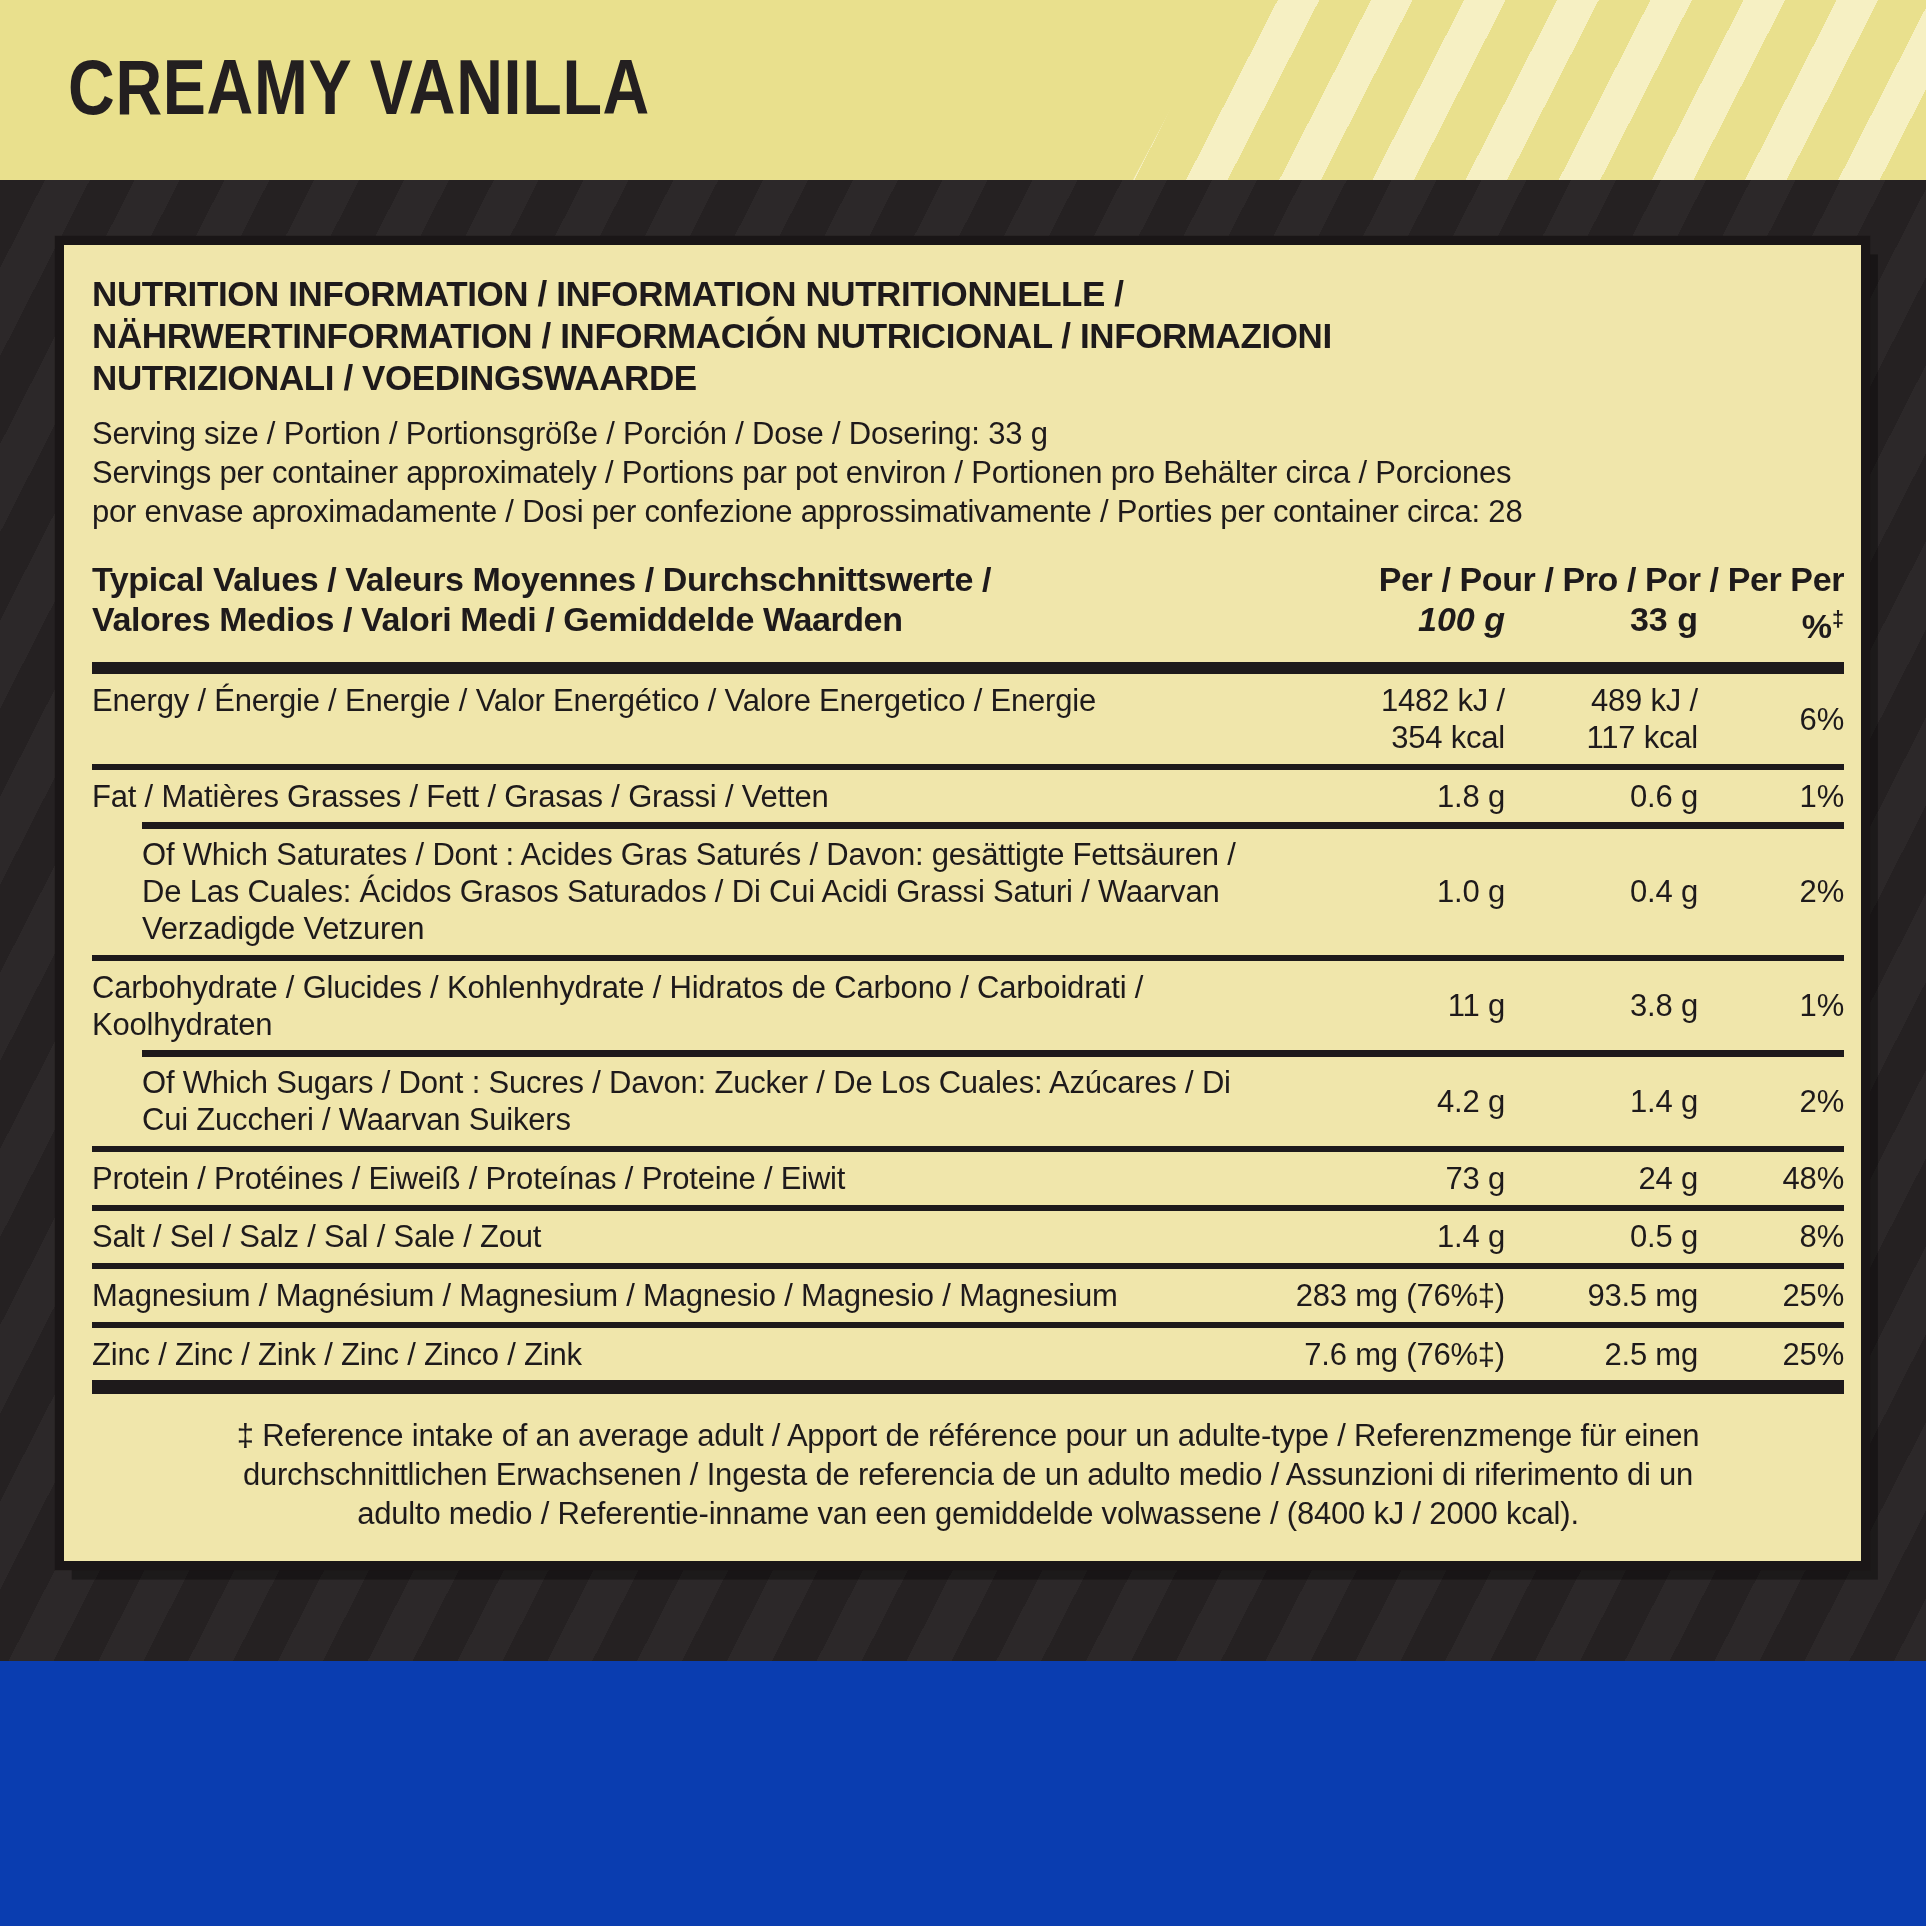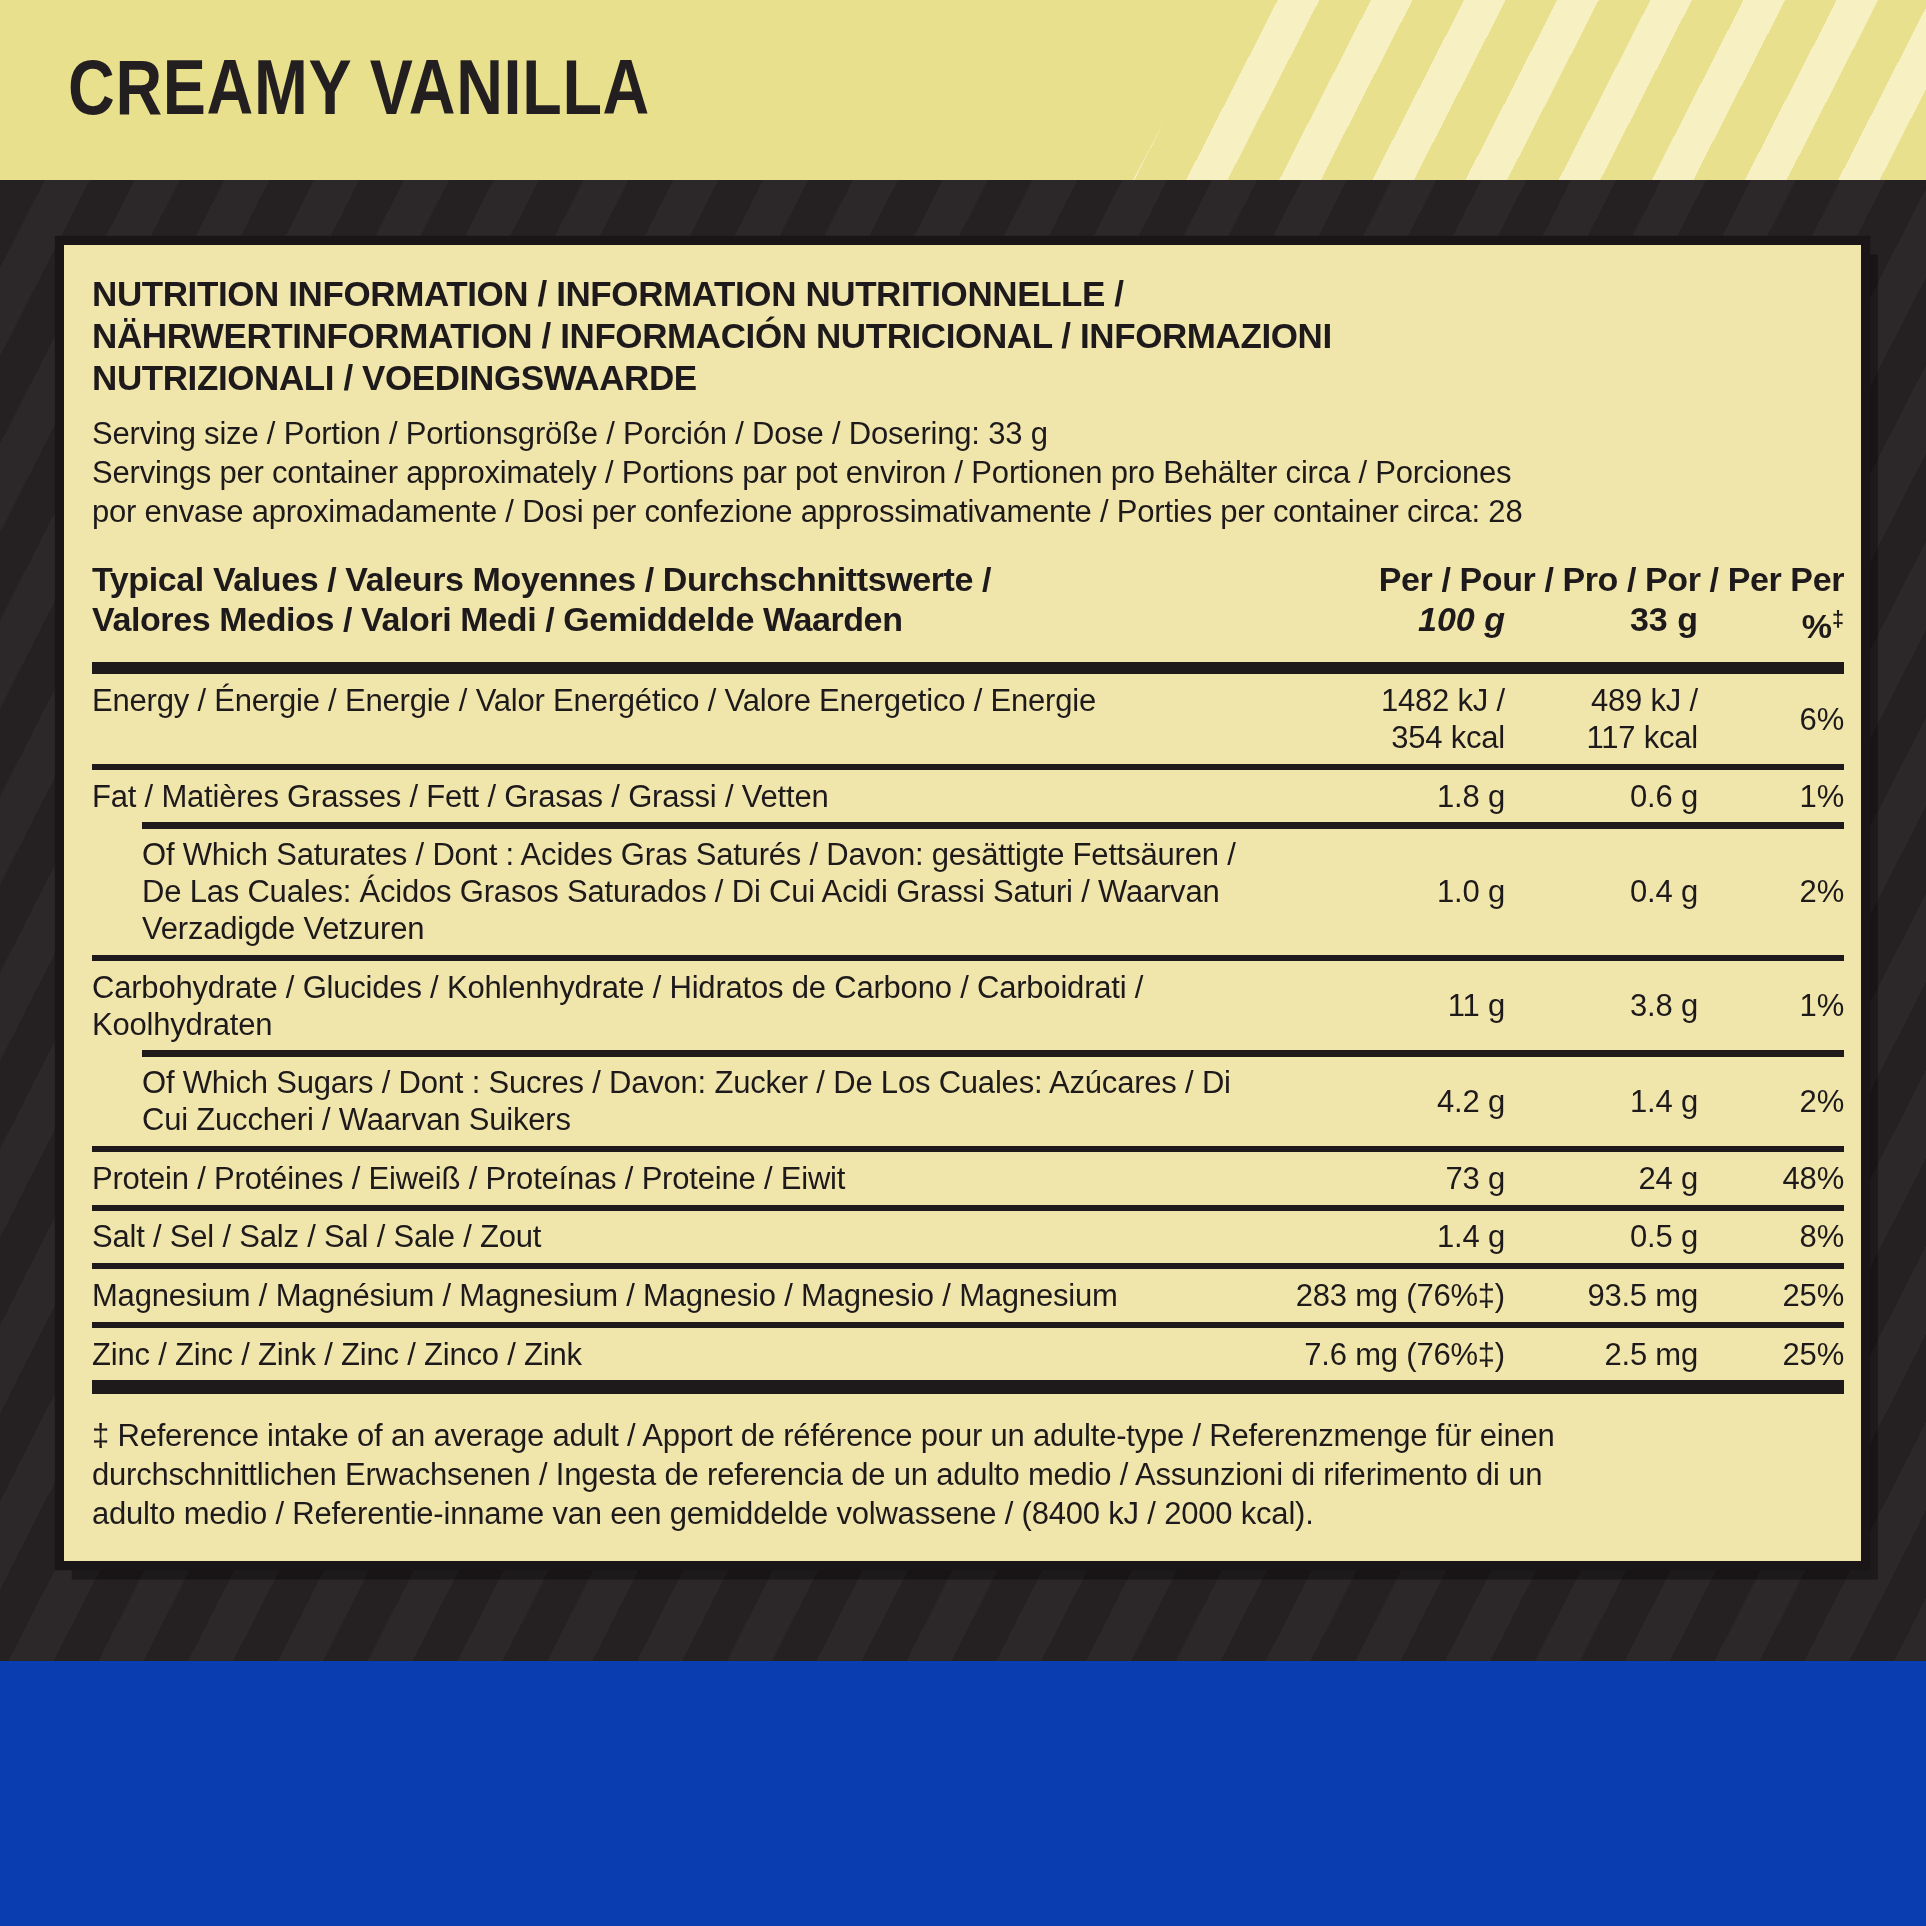--- a/index.html
+++ b/index.html
@@ -145,20 +145,21 @@
   .trow.energy { align-items: flex-start; }
   .trow.energy .c3 { align-self: center; }
 
   
   .footnote { margin-top: 21.6px; }
   .footnote-line {
     font-size: 31px;
     line-height: 39px;
     letter-spacing: -0.2px;
     white-space: nowrap;
+    text-align: center;
   }
 </style>
 </head>
 <body>
 
 <div class="stage">
 
   <div class="banner">
     <div class="banner-stripes"></div>
     <div class="flavor-title">CREAMY VANILLA</div>

